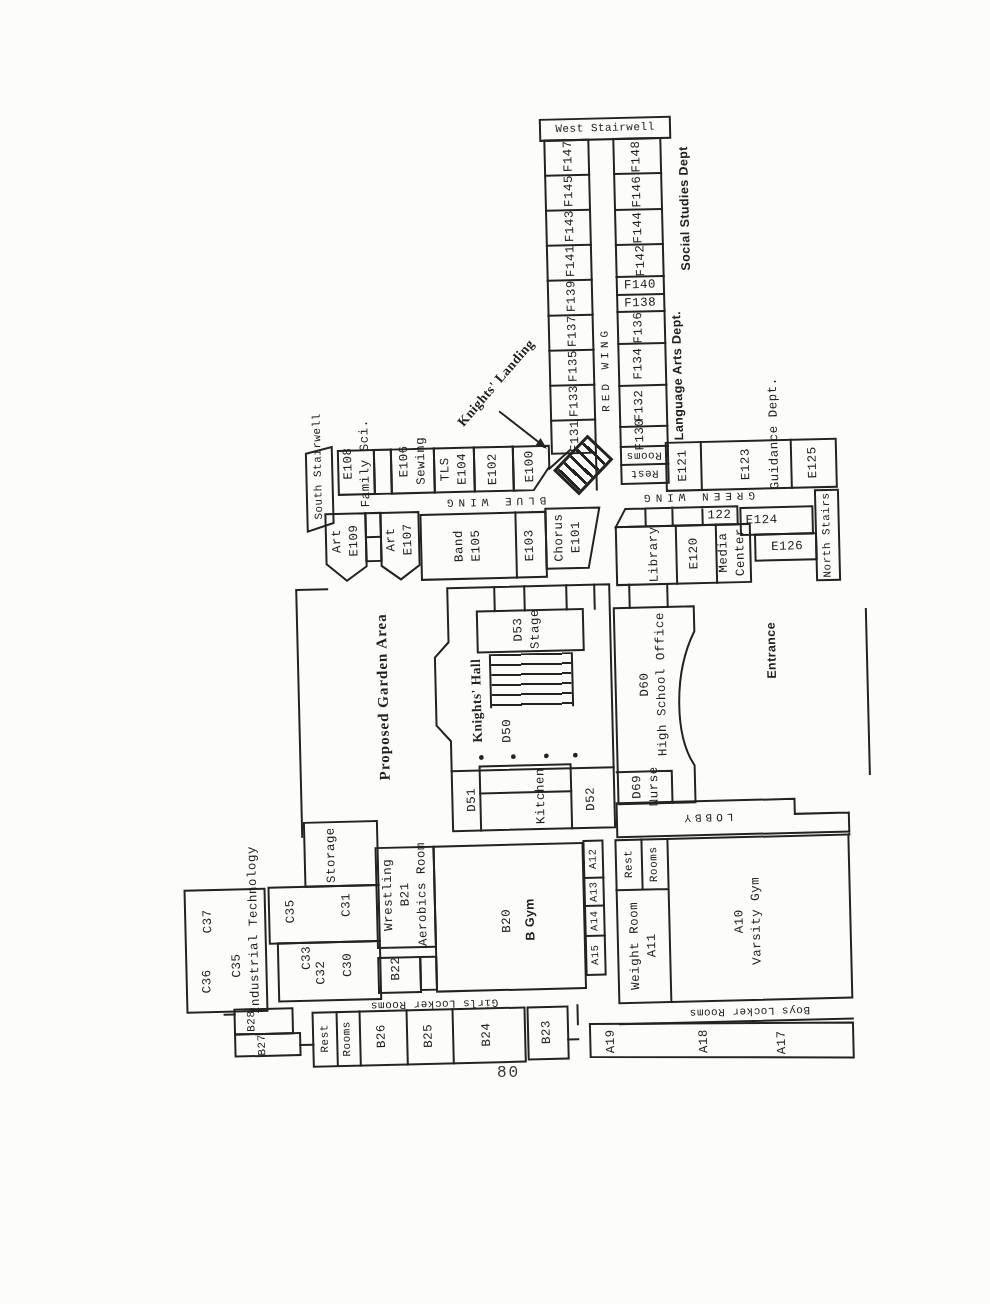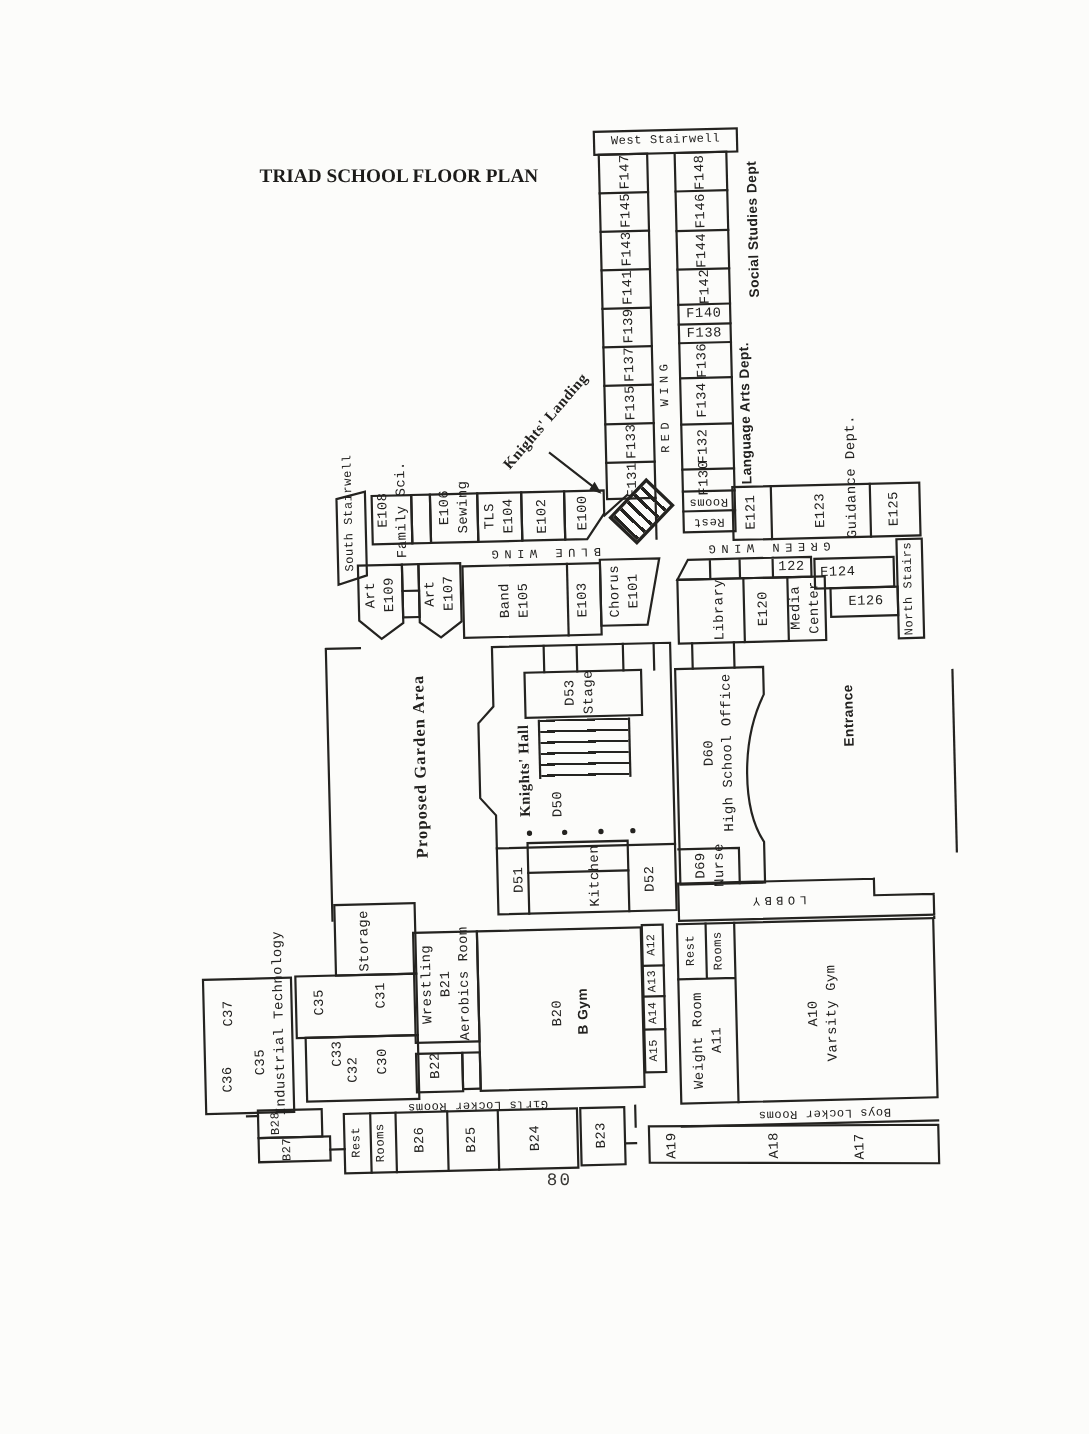--- a/index.html
+++ b/index.html
@@ -52,21 +52,20 @@
     border-left:2px solid #242320; border-right:2px solid #242320;
     background:repeating-linear-gradient(180deg,#242320 0 2px,transparent 2px 10px);
   }
 </style>
 </head>
 <body>
 
 <div class="sheet">
 
   <div class="title-block">
-    <div>TRIAD SCHOOL FLOOR PLAN</div>
   </div>
 
   <div class="plan">
 
     <svg class="lines" width="990" height="1304" viewBox="0 0 990 1304">
 
       <g>
         <rect x="552" y="121" width="130" height="21"></rect>
         <rect x="556" y="142" width="44" height="313"></rect>
         <path d="M556,177 H600 M556,212 H600 M556,247 H600 M556,282 H600 M556,317 H600 M556,352 H600 M556,387 H600 M556,422 H600"></path>

